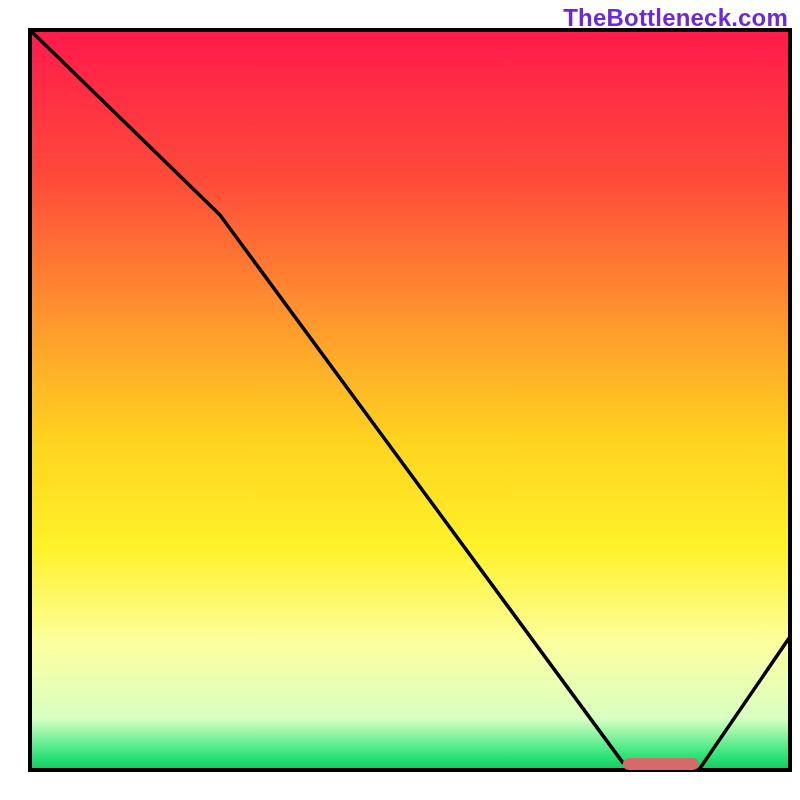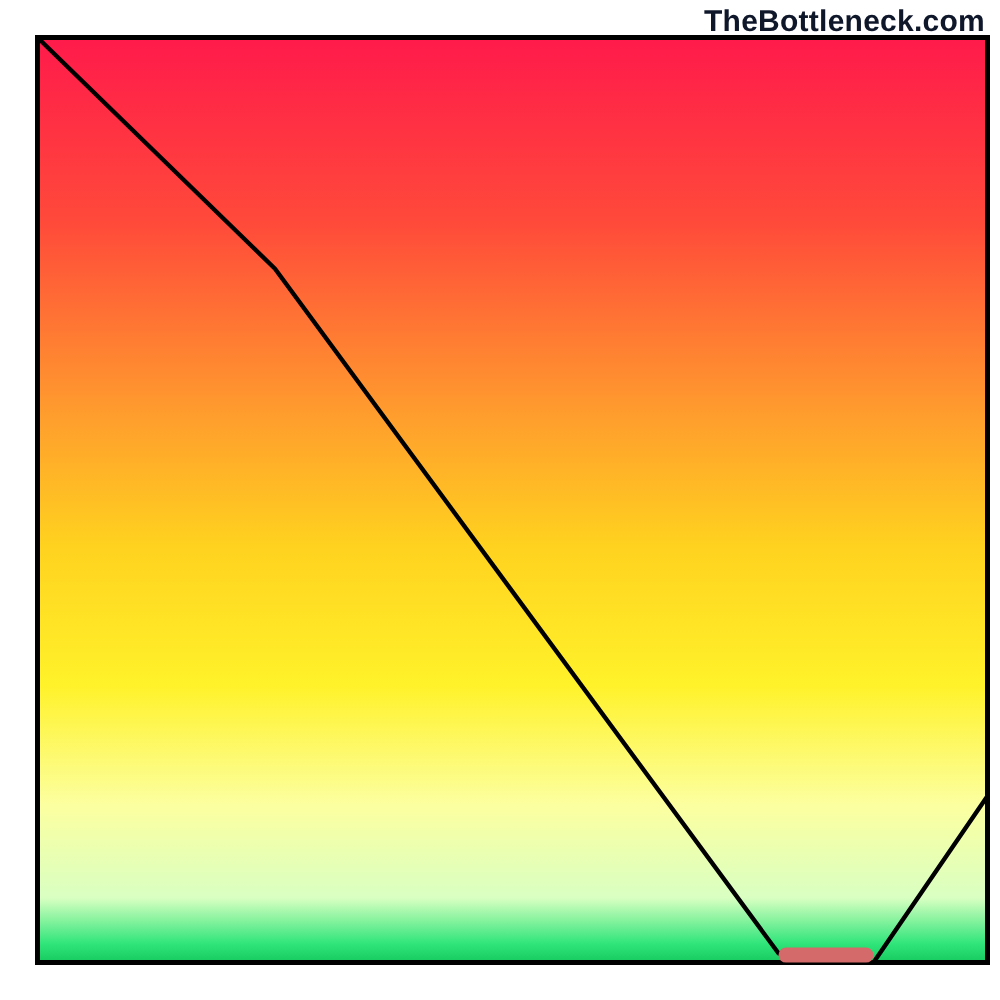--- a/index.html
+++ b/index.html
@@ -15,21 +15,21 @@
     width: 800px;
     height: 800px;
   }
   .watermark {
     position: absolute;
     top: 4px;
     right: 12px;
     font-family: Arial, Helvetica, sans-serif;
     font-size: 24px;
     font-weight: 600;
-    color: #0f172a;
+    color: #6d28d9;
     letter-spacing: 0.2px;
     user-select: none;
   }
   svg {
     display: block;
   }
 </style>
 </head>
 <body>
 

